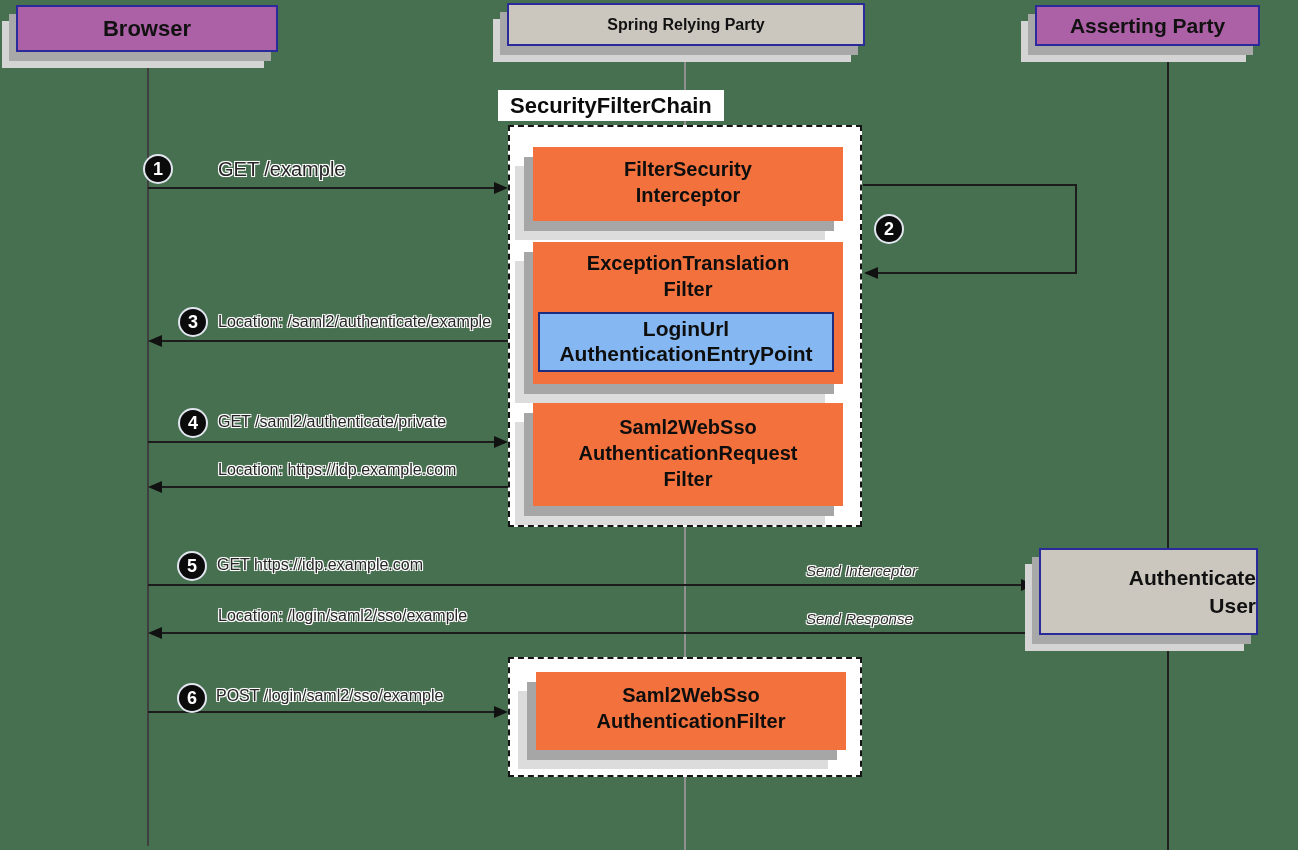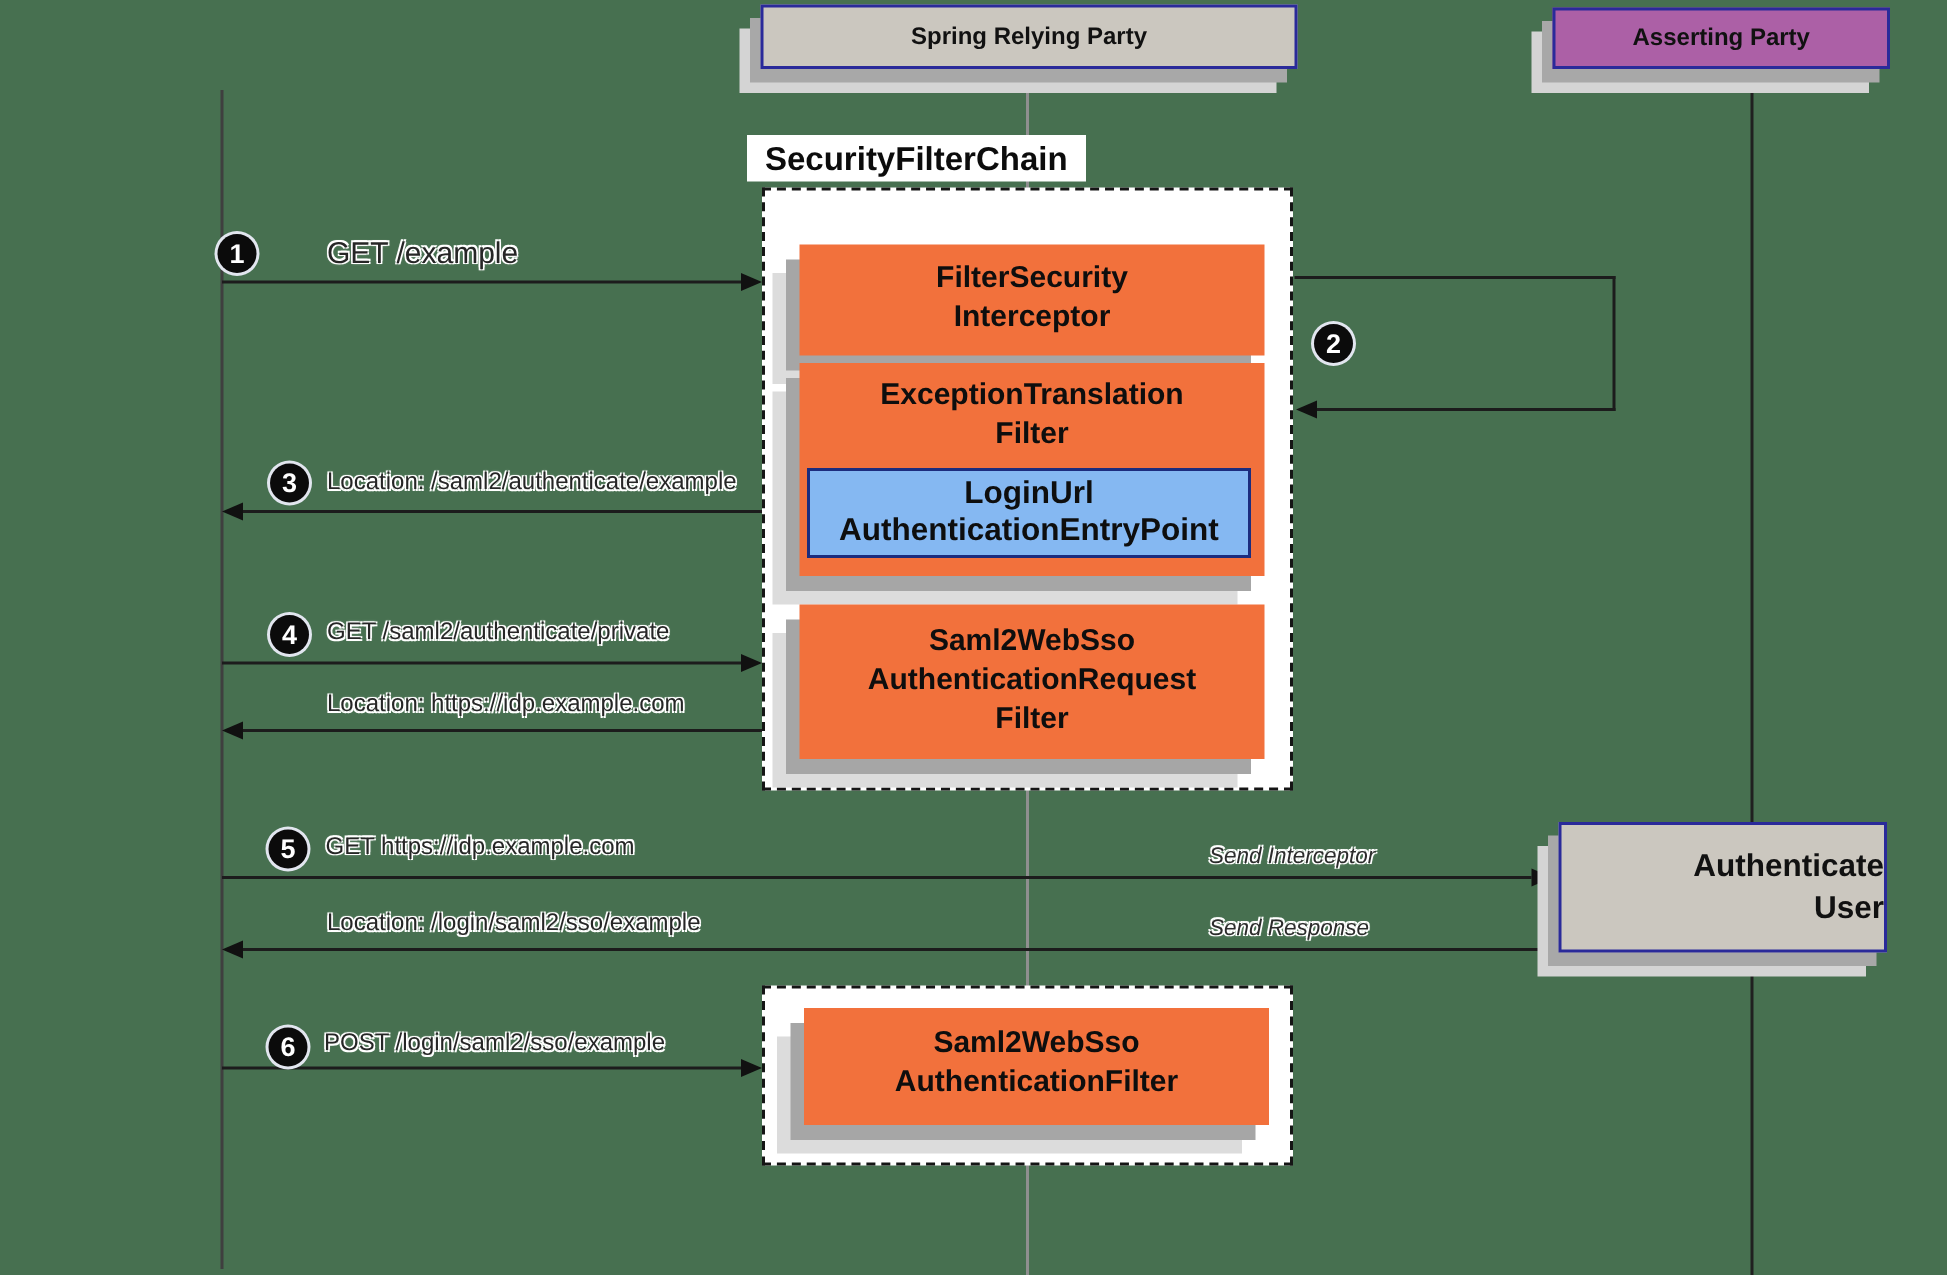--- a/index.html
+++ b/index.html
@@ -74,33 +74,36 @@
 </style>
 </head>
 <body>
 
 <div id="stage">
 
   <div class="lifeline" style="left:147px;top:60px;height:786px;background:#3f3f3f;"></div>
   <div class="lifeline" style="left:684px;top:56px;height:794px;background:#8f8f8f;"></div>
   <div class="lifeline" style="left:1167px;top:46px;height:804px;background:#202020;"></div>
 
+  <div class="actor purple" style="left:16px;top:5px;width:258px;height:43px;font-size:22px;line-height:43px;">
+    <span>Browser</span>
+  </div>
   <div class="actor tan" style="left:507px;top:3px;width:354px;height:39px;font-size:16px;line-height:39px;">
     <span>Spring Relying Party</span>
   </div>
-  <div class="actor purple" style="left:1035px;top:5px;width:221px;height:37px;font-size:16px;line-height:37px;">
+  <div class="actor purple" style="left:1035px;top:5px;width:221px;height:37px;font-size:21px;line-height:37px;">
     <span>Asserting Party</span>
   </div>
 
   <div class="chain-title" style="left:498px;top:90px;">
     <span>SecurityFilterChain</span>
   </div>
   <div class="dashed-panel" style="left:508px;top:125px;width:350px;height:398px;"></div>
 
-  <div class="filter-box ml" style="left:533px;top:147px;width:310px;height:65px;padding-top:9px;margin-top:16px;">FilterSecurity
+  <div class="filter-box ml" style="left:533px;top:147px;width:310px;height:65px;padding-top:9px;">FilterSecurity
 Interceptor</div>
 
   <div class="filter-box" style="left:533px;top:242px;width:310px;height:134px;padding-top:8px;">
     <div class="ml">ExceptionTranslation
 Filter</div>
     <div class="entry-point ml" style="left:5px;top:70px;width:292px;height:54px;padding-top:2px;">LoginUrl
 AuthenticationEntryPoint</div>
   </div>
 
   <div class="filter-box ml" style="left:533px;top:403px;width:310px;height:92px;padding-top:11px;">Saml2WebSso

